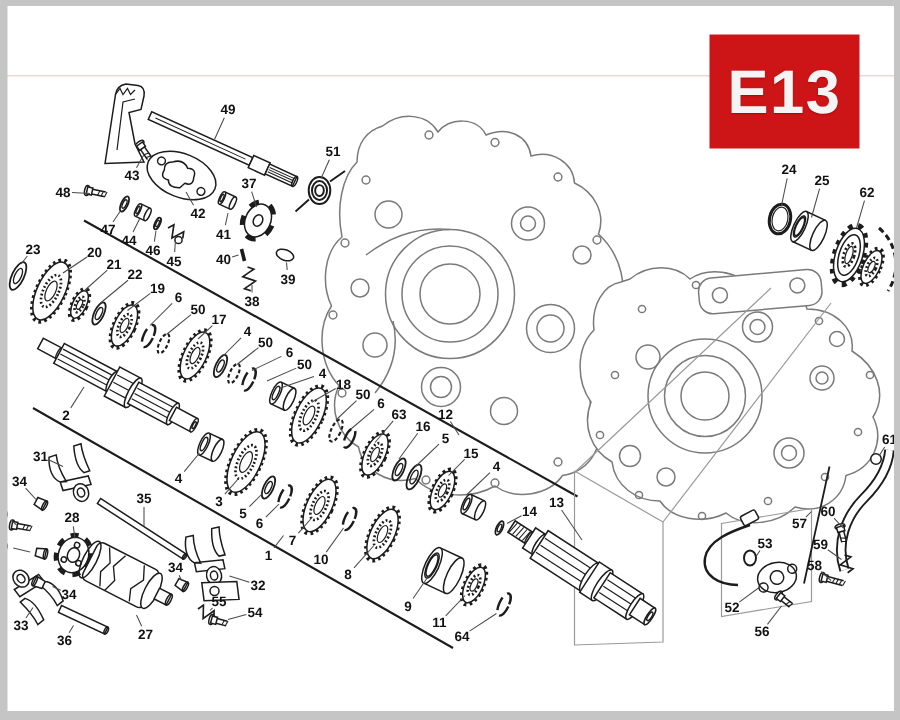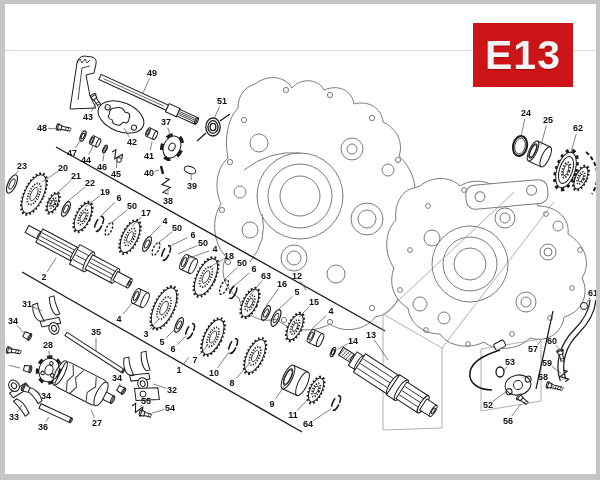--- a/index.html
+++ b/index.html
@@ -1,20 +1,20 @@
 <!DOCTYPE html>
 <html><head>
 <meta charset="utf-8">
 <style>
   html,body{margin:0;padding:0;}
   body{width:600px;height:480px;position:relative;background:#ffffff;overflow:hidden;
        font-family:"Liberation Sans", sans-serif;}
   .hline{position:absolute;left:0;top:50px;width:600px;height:1px;background:#e9d8d6;}
   #scene{position:absolute;left:0;top:0;}
-  .badge{position:absolute;left:473px;top:23px;width:100px;height:64px;background:#cd1417;
+  .badge{position:absolute;left:473px;top:23px;width:100px;height:76px;background:#cd1417;
          display:flex;align-items:center;justify-content:center;z-index:5;text-align:center;}
   .badge span{color:#f4f4f4;font-size:41px;font-weight:bold;letter-spacing:1px;
               text-shadow:0 1px 1px rgba(120,0,0,.5);}
   .frame{position:absolute;inset:0;border-style:solid;border-color:#c5c5c5;
          border-width:4px 4px 6px 5px;pointer-events:none;z-index:9;}
 </style>
 </head>
 <body>
 
 <div class="hline"></div>

